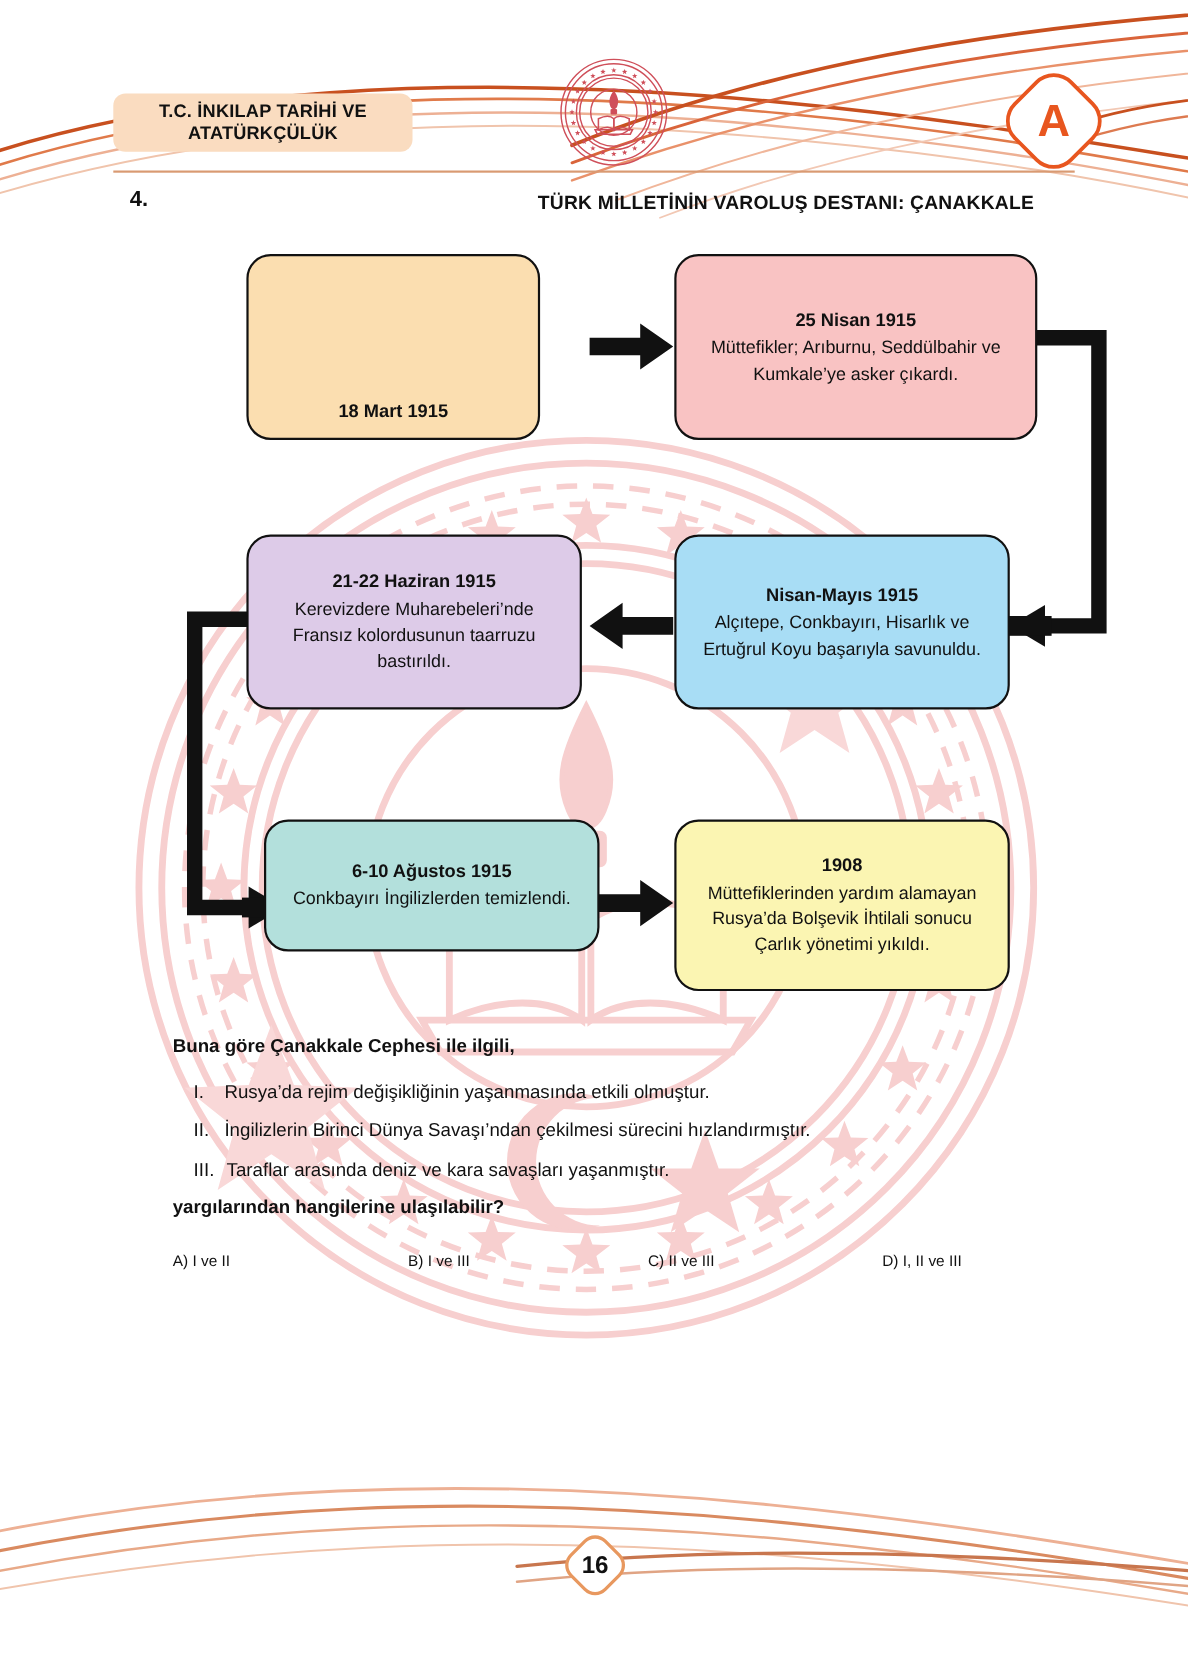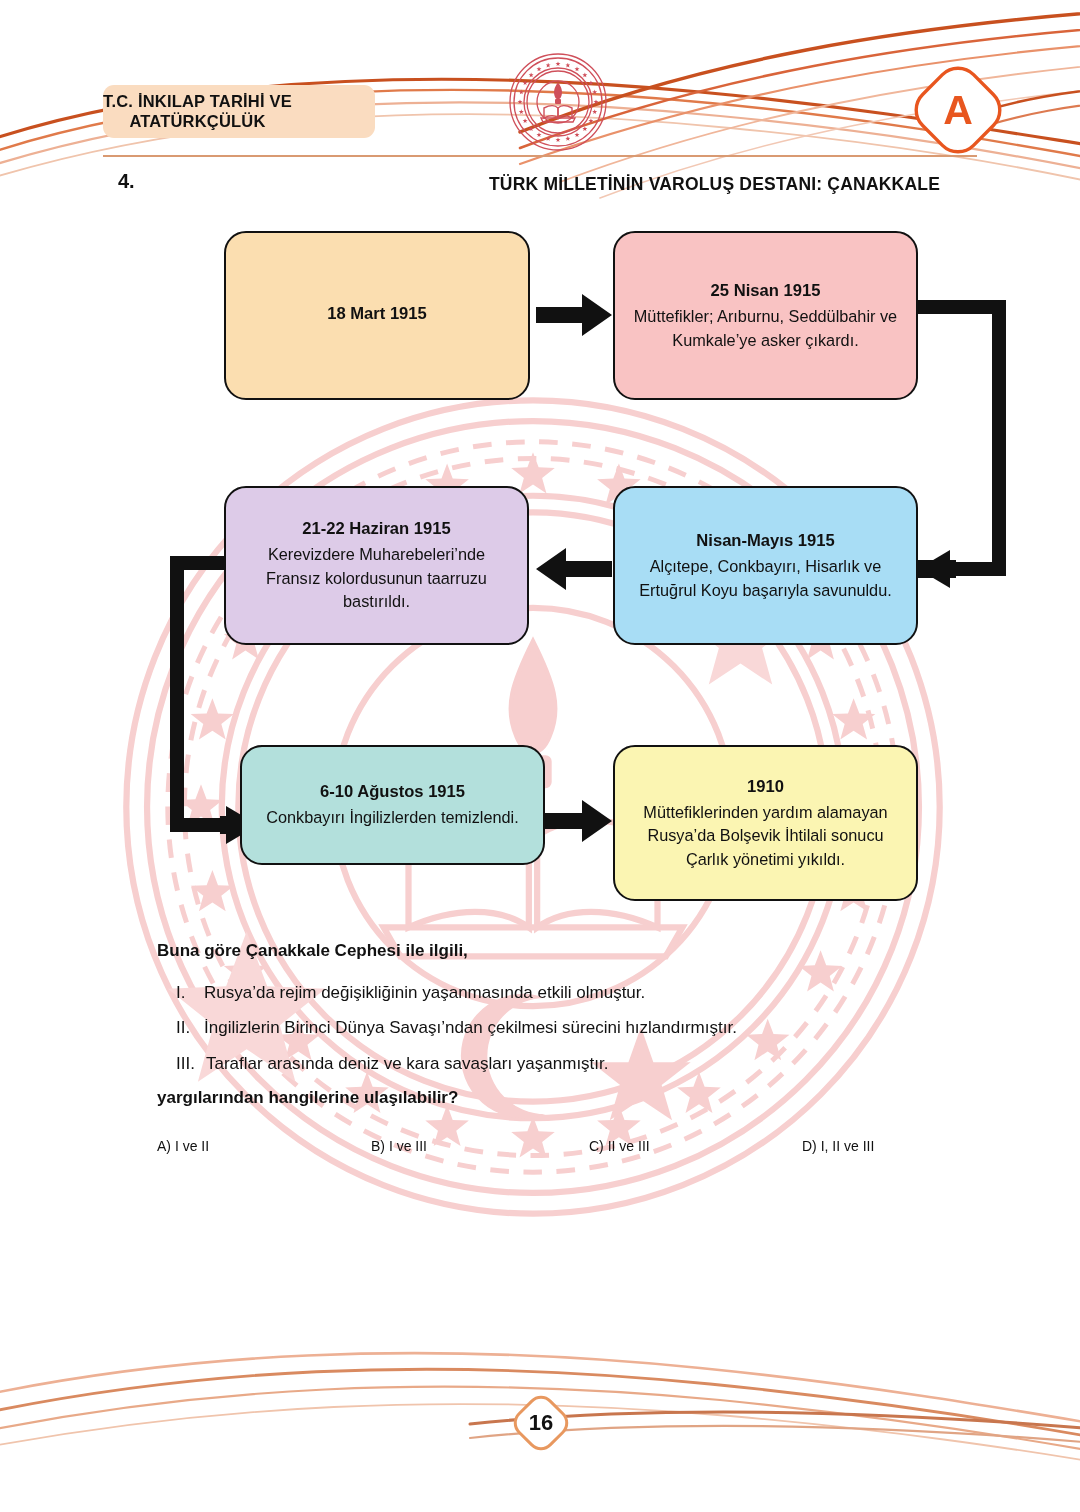--- a/index.html
+++ b/index.html
@@ -21,21 +21,21 @@
   .watermark{
     position:absolute; left:118px; top:392px;
     width:830px; height:830px; opacity:1; z-index:1; pointer-events:none;
   }
 
   
   .subject-pill{
     position:absolute; left:103px; top:85px;
     width:272px; height:53px;
     background:#fadcc0; border-radius:11px;
-    display:flex; align-items:center; justify-content:flex-start;
+    display:flex; align-items:center; justify-content:center;
     text-align:center; line-height:1.18;
     font-size:16.5px; font-weight:bold; letter-spacing:.2px;
     color:#111; z-index:5;
   }
   .meb-seal{ position:absolute; left:508px; top:52px; width:100px; height:100px; z-index:5; }
   .variant-badge{ position:absolute; left:910px; top:62px; width:96px; height:96px; z-index:6; }
   .variant-badge .vb-letter{
     position:absolute; inset:0; display:flex; align-items:center; justify-content:center;
     font-size:41px; font-weight:bold; color:#e8561f; letter-spacing:0;
   }
@@ -59,22 +59,22 @@
   .fbox{
     position:absolute; z-index:4;
     border:2.2px solid #111; border-radius:22px;
     display:flex; flex-direction:column; align-items:center; justify-content:center;
     text-align:center; padding:10px 14px;
     font-size:16.3px; line-height:1.45; color:#111;
   }
   .fbox .fb-date{ font-weight:bold; font-size:16.6px; margin-bottom:2px; }
   .fbox .fb-text{ font-weight:normal; }
 
-  #box-1{ left:224px; top:231px;  width:306px; height:169px; background:#fbdeb0; }
-  #box-2{ left:613px; top:231px;  width:305px; height:169px; background:#f9c3c3; }
+  #box-1{ left:224px; top:231px;  width:267px; height:169px; background:#fbdeb0;justify-content:flex-end; }
+  #box-2{ left:613px; top:231px;  width:330px; height:169px; background:#f9c3c3; }
   #box-3{ left:613px; top:486px;  width:305px; height:159px; background:#a8ddf5; }
   #box-4{ left:224px; top:486px;  width:305px; height:159px; background:#ddcbe8; }
   #box-5{ left:240px; top:745px;  width:305px; height:120px; background:#b3e0dc; }
   #box-6{ left:613px; top:745px;  width:305px; height:156px; background:#fbf5b2; }
 
   
   .conn{ position:absolute; z-index:3; }
   #arrow-1-2{ left:534px; top:288px; width:80px; height:54px; }
   #arrow-3-4{ left:534px; top:542px; width:80px; height:54px; }
   #arrow-5-6{ left:534px; top:794px; width:80px; height:54px; }
@@ -227,21 +227,21 @@
   </div>
   <div class="fbox" id="box-4">
     <div class="fb-date">21-22 Haziran 1915</div>
     <div class="fb-text">Kerevizdere Muharebeleri’nde Fransız kolordusunun taarruzu bastırıldı.</div>
   </div>
   <div class="fbox" id="box-5">
     <div class="fb-date">6-10 Ağustos 1915</div>
     <div class="fb-text">Conkbayırı İngilizlerden temizlendi.</div>
   </div>
   <div class="fbox" id="box-6">
-    <div class="fb-date">1910</div>
+    <div class="fb-date">1908</div>
     <div class="fb-text">Müttefiklerinden yardım alamayan Rusya’da Bolşevik İhtilali sonucu Çarlık yönetimi yıkıldı.</div>
   </div>
 
   <svg class="conn" id="arrow-1-2" viewBox="0 0 80 54" xmlns="http://www.w3.org/2000/svg">
     <path d="M2,19 L48,19 L48,6 L78,27 L48,48 L48,35 L2,35 Z" fill="#111"></path>
   </svg>
 
   <svg class="conn" id="arrow-3-4" viewBox="0 0 80 54" xmlns="http://www.w3.org/2000/svg">
     <path d="M78,19 L32,19 L32,6 L2,27 L32,48 L32,35 L78,35 Z" fill="#111"></path>
   </svg>

